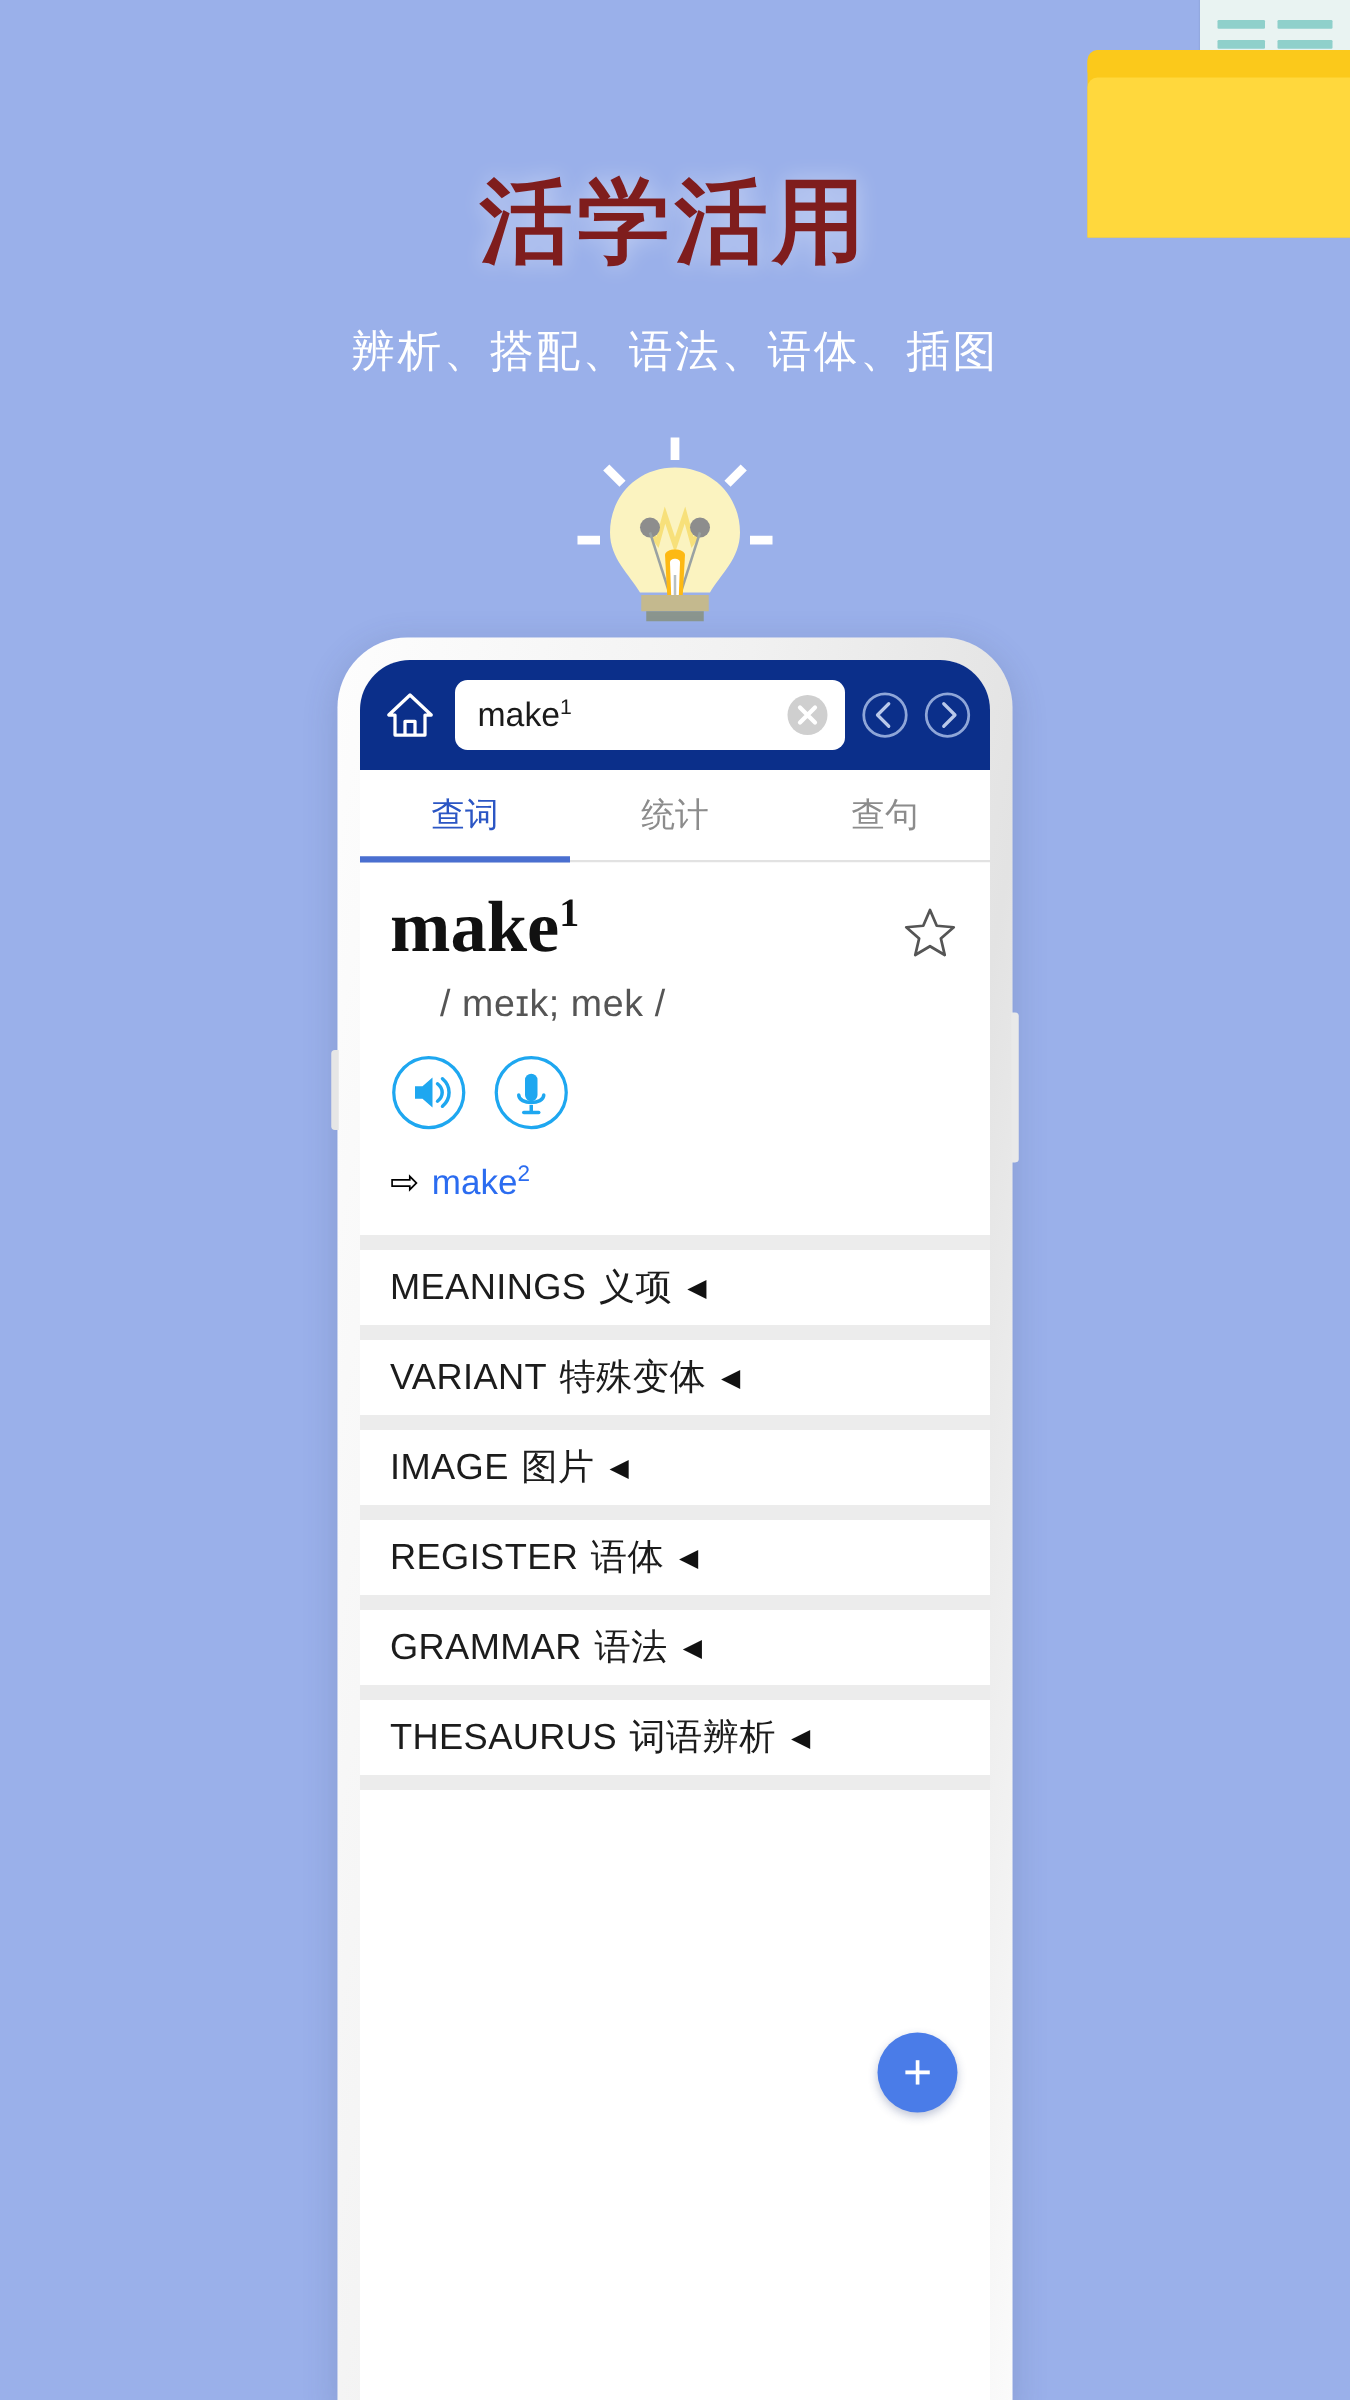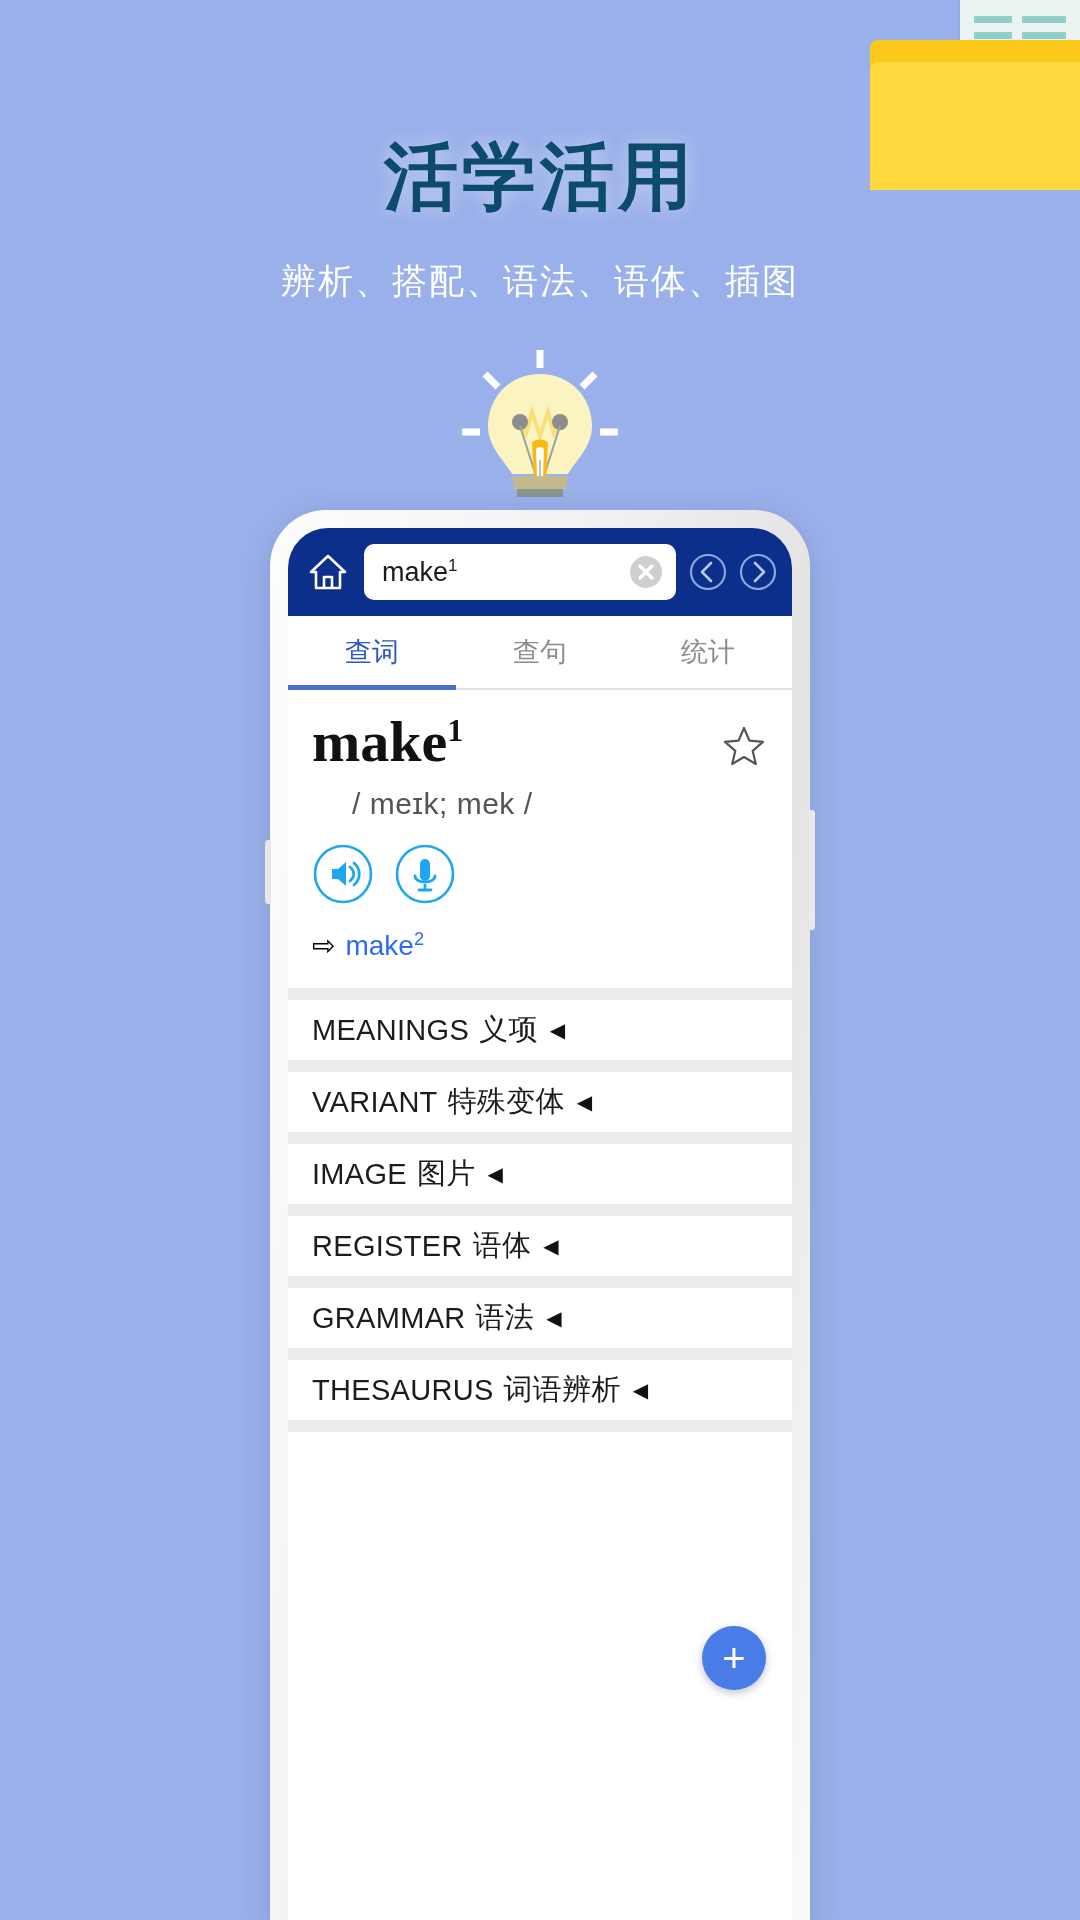--- a/index.html
+++ b/index.html
@@ -37,21 +37,21 @@
   }
   .folder-front {
     position:absolute; right:-20px; top:62px; width:230px; height:128px;
     background:#ffd83d; border-radius:8px 8px 0 0;
   }
 
   
   .headline {
     position:absolute; top:128px; left:0; width:100%;
     text-align:center;
-    font-size:74px; font-weight:bold; color:#0c4a6e;
+    font-size:74px; font-weight:bold; color:#7f1d1d;
     letter-spacing:4px;
     text-shadow:0 0 18px rgba(255,255,255,.45);
   }
   .subhead {
     position:absolute; top:258px; left:0; width:100%;
     text-align:center;
     font-size:35px; color:#ffffff; letter-spacing:2px;
   }
 
   
@@ -235,22 +235,22 @@
           <svg width="44" height="44" viewBox="0 0 44 44">
             <circle cx="22" cy="22" r="17" fill="none" stroke="#8fa6d8" stroke-width="2.2"></circle>
             <path d="M19 13 L28 22 L19 31" fill="none" stroke="#b9c8ea" stroke-width="2.6" stroke-linecap="round" stroke-linejoin="round"></path>
           </svg>
         </div>
       </div>
     </div>
 
     <div class="tabs">
       <div class="tab active">查词</div>
+      <div class="tab">统计</div>
       <div class="tab">查句</div>
-      <div class="tab">统计</div>
     </div>
 
     <div class="entry">
 
       <div class="hw-row">
         <div class="headword">
           <span>make</span><sup>1</sup>
         </div>
         <div class="star">
           <svg width="48" height="48" viewBox="0 0 48 48">

